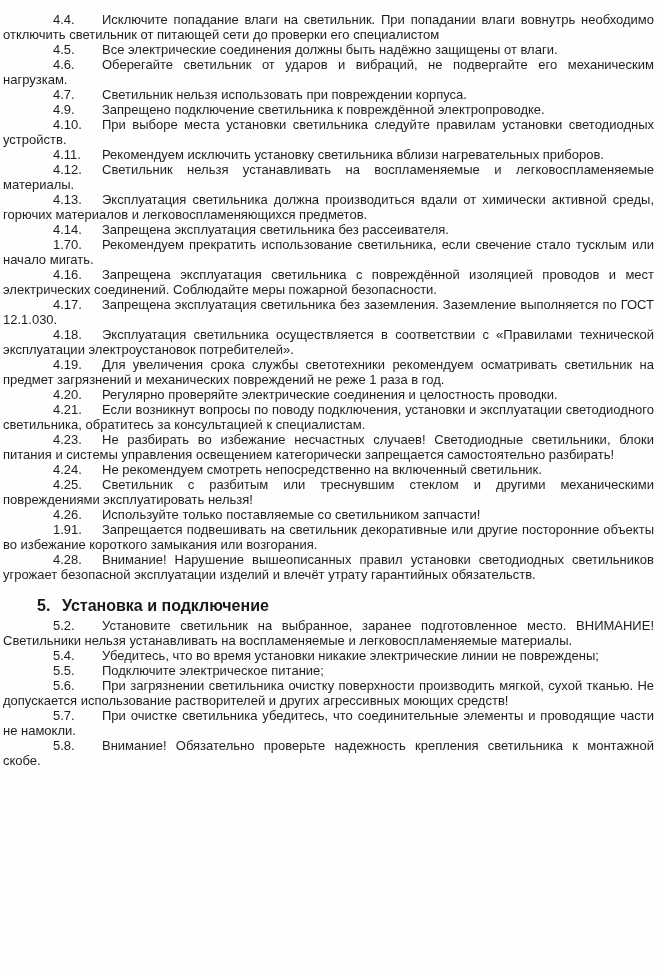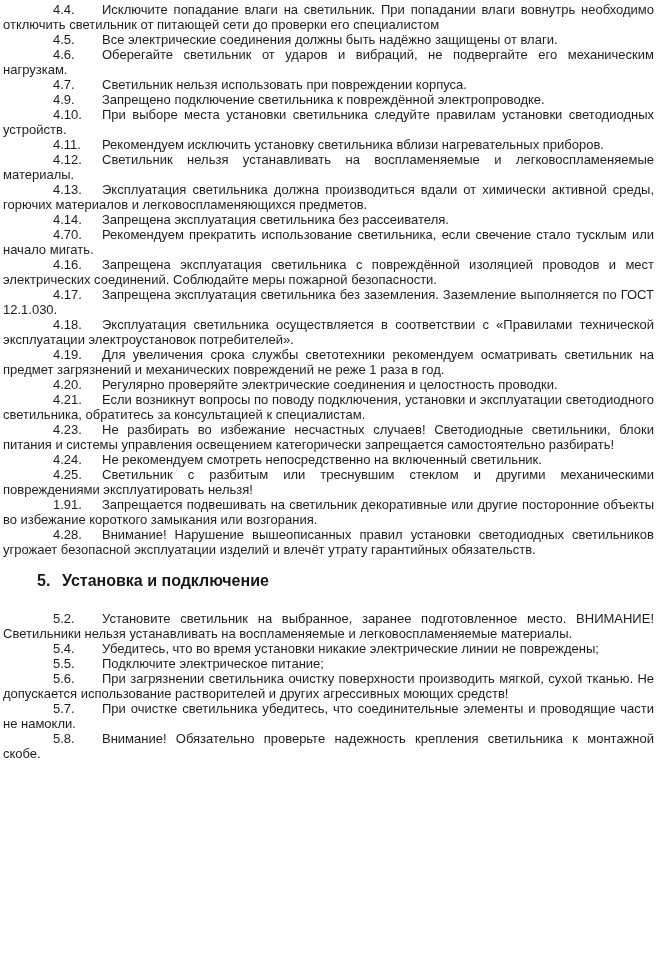--- a/index.html
+++ b/index.html
@@ -11,37 +11,37 @@
     width: 663px;
     height: 970px;
     overflow: hidden;
     font-family: "Liberation Sans", sans-serif;
     color: #1e1e1e;
   }
   .page {
     box-sizing: border-box;
     width: 663px;
     height: 970px;
-    padding: 2px 9px 0 3px;
+    padding: 12px 9px 0 3px;
     background: #fefefe;
   }
   .para {
     margin: 0;
     font-size: 13px;
     line-height: 15px;
     text-align: justify;
     text-indent: 50px;
   }
   .para .num {
     display: inline-block;
     width: 49px;
     text-indent: 0;
   }
   .heading {
-    margin: 15px 0 21px 0;
+    margin: 15px 0 3px 0;
     padding-left: 34px;
     font-size: 16px;
     line-height: 18px;
     font-weight: bold;
     color: #181818;
   }
   .heading .hnum {
     display: inline-block;
     width: 25px;
   }
@@ -66,41 +66,42 @@
   <p class="para"><span class="num">4.10.</span><span class="txt">При выборе места установки светильника следуйте правилам установки светодиодных устройств.</span></p>
 
   <p class="para"><span class="num">4.11.</span><span class="txt">Рекомендуем исключить установку светильника вблизи нагревательных приборов.</span></p>
 
   <p class="para"><span class="num">4.12.</span><span class="txt">Светильник нельзя устанавливать на воспламеняемые и легковоспламеняемые материалы.</span></p>
 
   <p class="para"><span class="num">4.13.</span><span class="txt">Эксплуатация светильника должна производиться вдали от химически активной среды, горючих материалов и легковоспламеняющихся предметов.</span></p>
 
   <p class="para"><span class="num">4.14.</span><span class="txt">Запрещена эксплуатация светильника без рассеивателя.</span></p>
 
-  <p class="para"><span class="num">4.70.</span><span class="txt">Рекомендуем прекратить использование светильника, если свечение стало тусклым или начало мигать.</span></p>
+  <p class="para"><span class="num">1.70.</span><span class="txt">Рекомендуем прекратить использование светильника, если свечение стало тусклым или начало мигать.</span></p>
 
   <p class="para"><span class="num">4.16.</span><span class="txt">Запрещена эксплуатация светильника с повреждённой изоляцией проводов и мест электрических соединений. Соблюдайте меры пожарной безопасности.</span></p>
 
   <p class="para"><span class="num">4.17.</span><span class="txt">Запрещена эксплуатация светильника без заземления. Заземление выполняется по ГОСТ 12.1.030.</span></p>
 
   <p class="para"><span class="num">4.18.</span><span class="txt">Эксплуатация светильника осуществляется в соответствии с «Правилами технической эксплуатации электроустановок потребителей».</span></p>
 
   <p class="para"><span class="num">4.19.</span><span class="txt">Для увеличения срока службы светотехники рекомендуем осматривать светильник на предмет загрязнений и механических повреждений не реже 1 раза в год.</span></p>
 
   <p class="para"><span class="num">4.20.</span><span class="txt">Регулярно проверяйте электрические соединения и целостность проводки.</span></p>
 
   <p class="para"><span class="num">4.21.</span><span class="txt">Если возникнут вопросы по поводу подключения, установки и эксплуатации светодиодного светильника, обратитесь за консультацией к специалистам.</span></p>
 
 
   <p class="para"><span class="num">4.23.</span><span class="txt">Не разбирать во избежание несчастных случаев! Светодиодные светильники, блоки питания и системы управления освещением категорически запрещается самостоятельно разбирать!</span></p>
 
   <p class="para"><span class="num">4.24.</span><span class="txt">Не рекомендуем смотреть непосредственно на включенный светильник.</span></p>
 
   <p class="para"><span class="num">4.25.</span><span class="txt">Светильник с разбитым или треснувшим стеклом и другими механическими повреждениями эксплуатировать нельзя!</span></p>
 
+  <p class="para"><span class="num">4.26.</span><span class="txt">Используйте только поставляемые со светильником запчасти!</span></p>
 
   <p class="para"><span class="num">1.91.</span><span class="txt">Запрещается подвешивать на светильник декоративные или другие посторонние объекты во избежание короткого замыкания или возгорания.</span></p>
 
   <p class="para"><span class="num">4.28.</span><span class="txt">Внимание! Нарушение вышеописанных правил установки светодиодных светильников угрожает безопасной эксплуатации изделий и влечёт утрату гарантийных обязательств.</span></p>
 </section>
 
   <h2 class="heading"><span class="hnum">5.</span><span>Установка и подключение</span></h2>
 
   <section id="section5-list">
 

